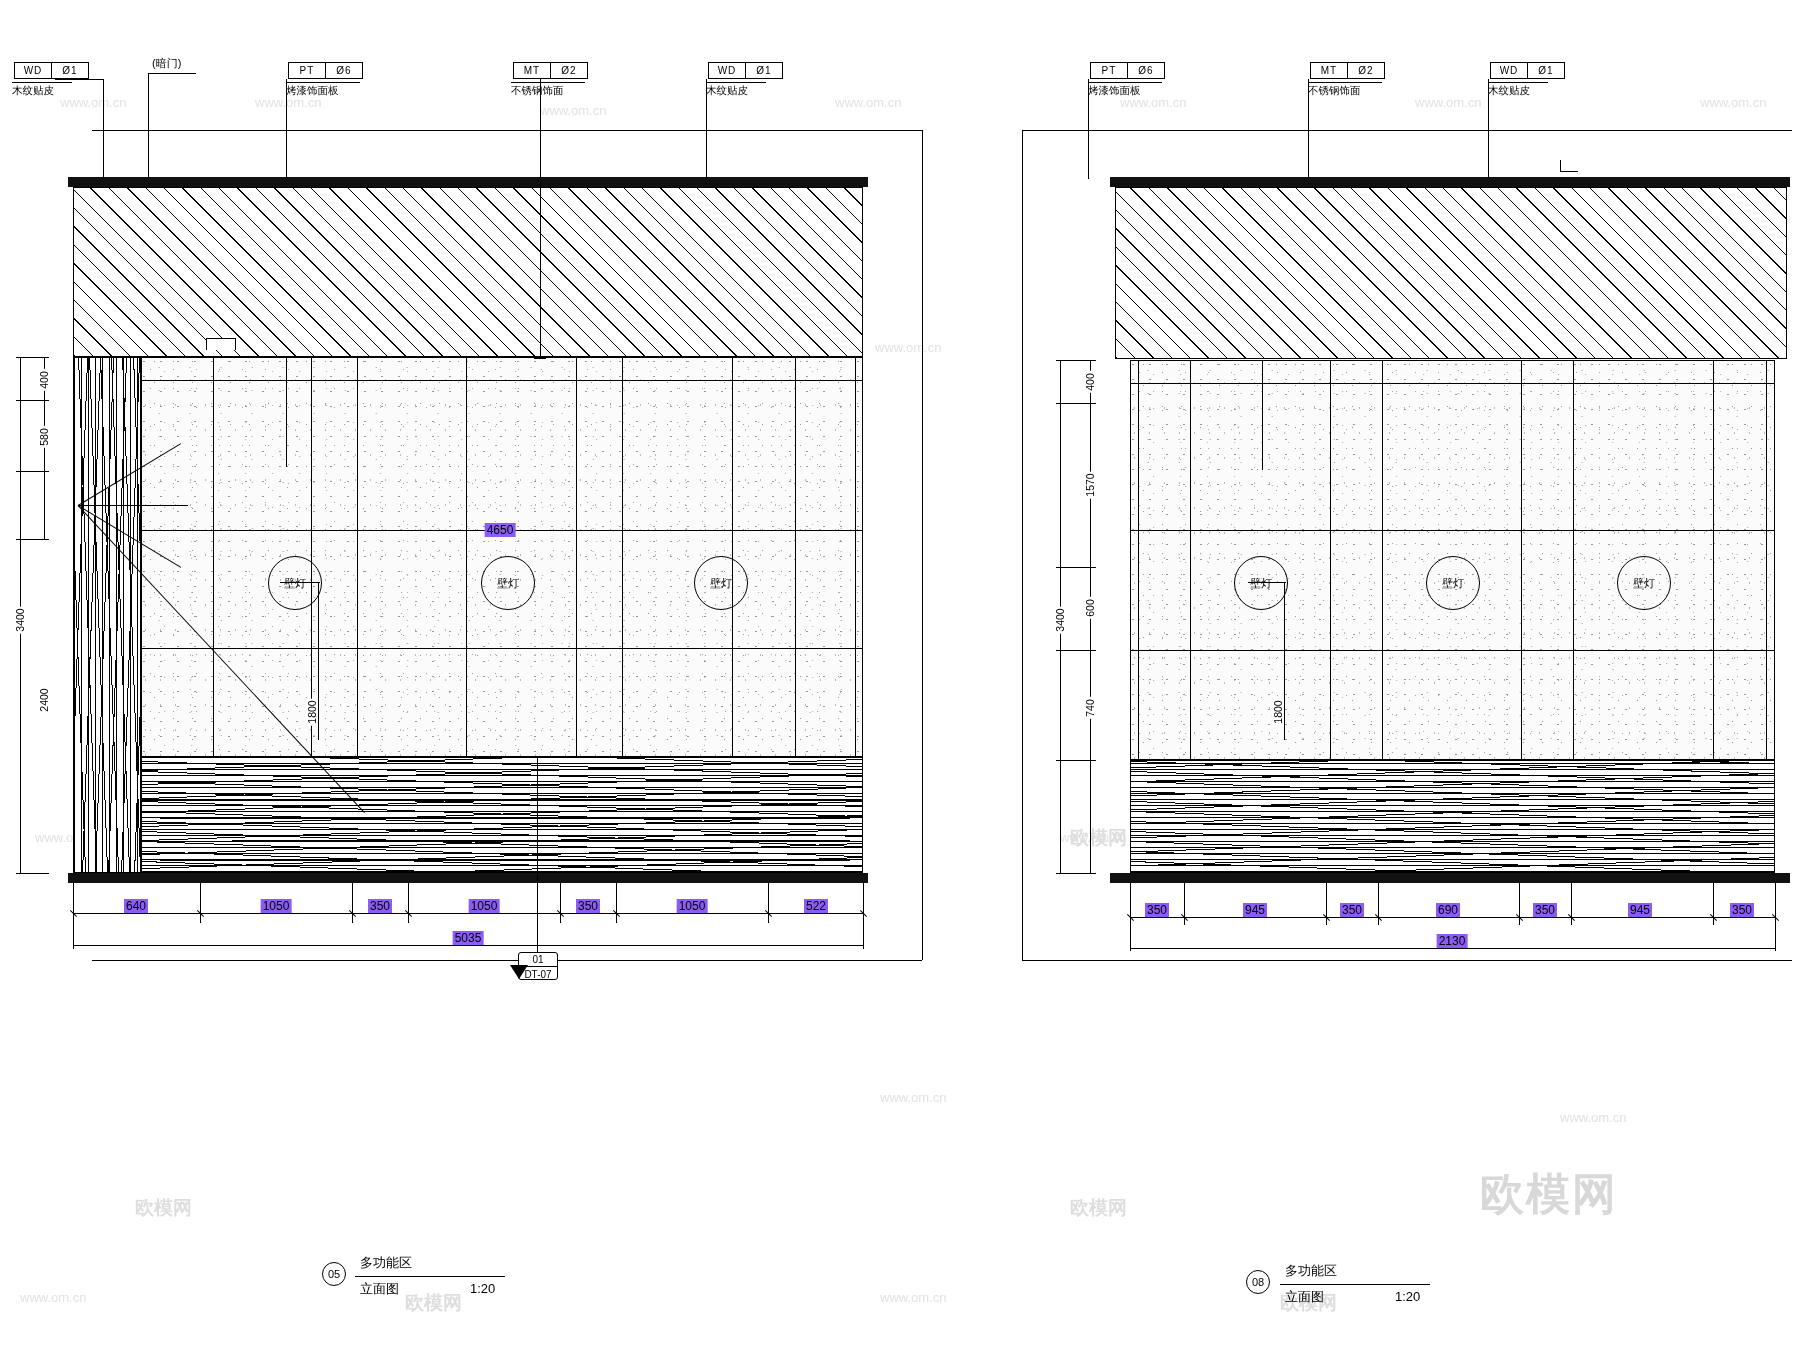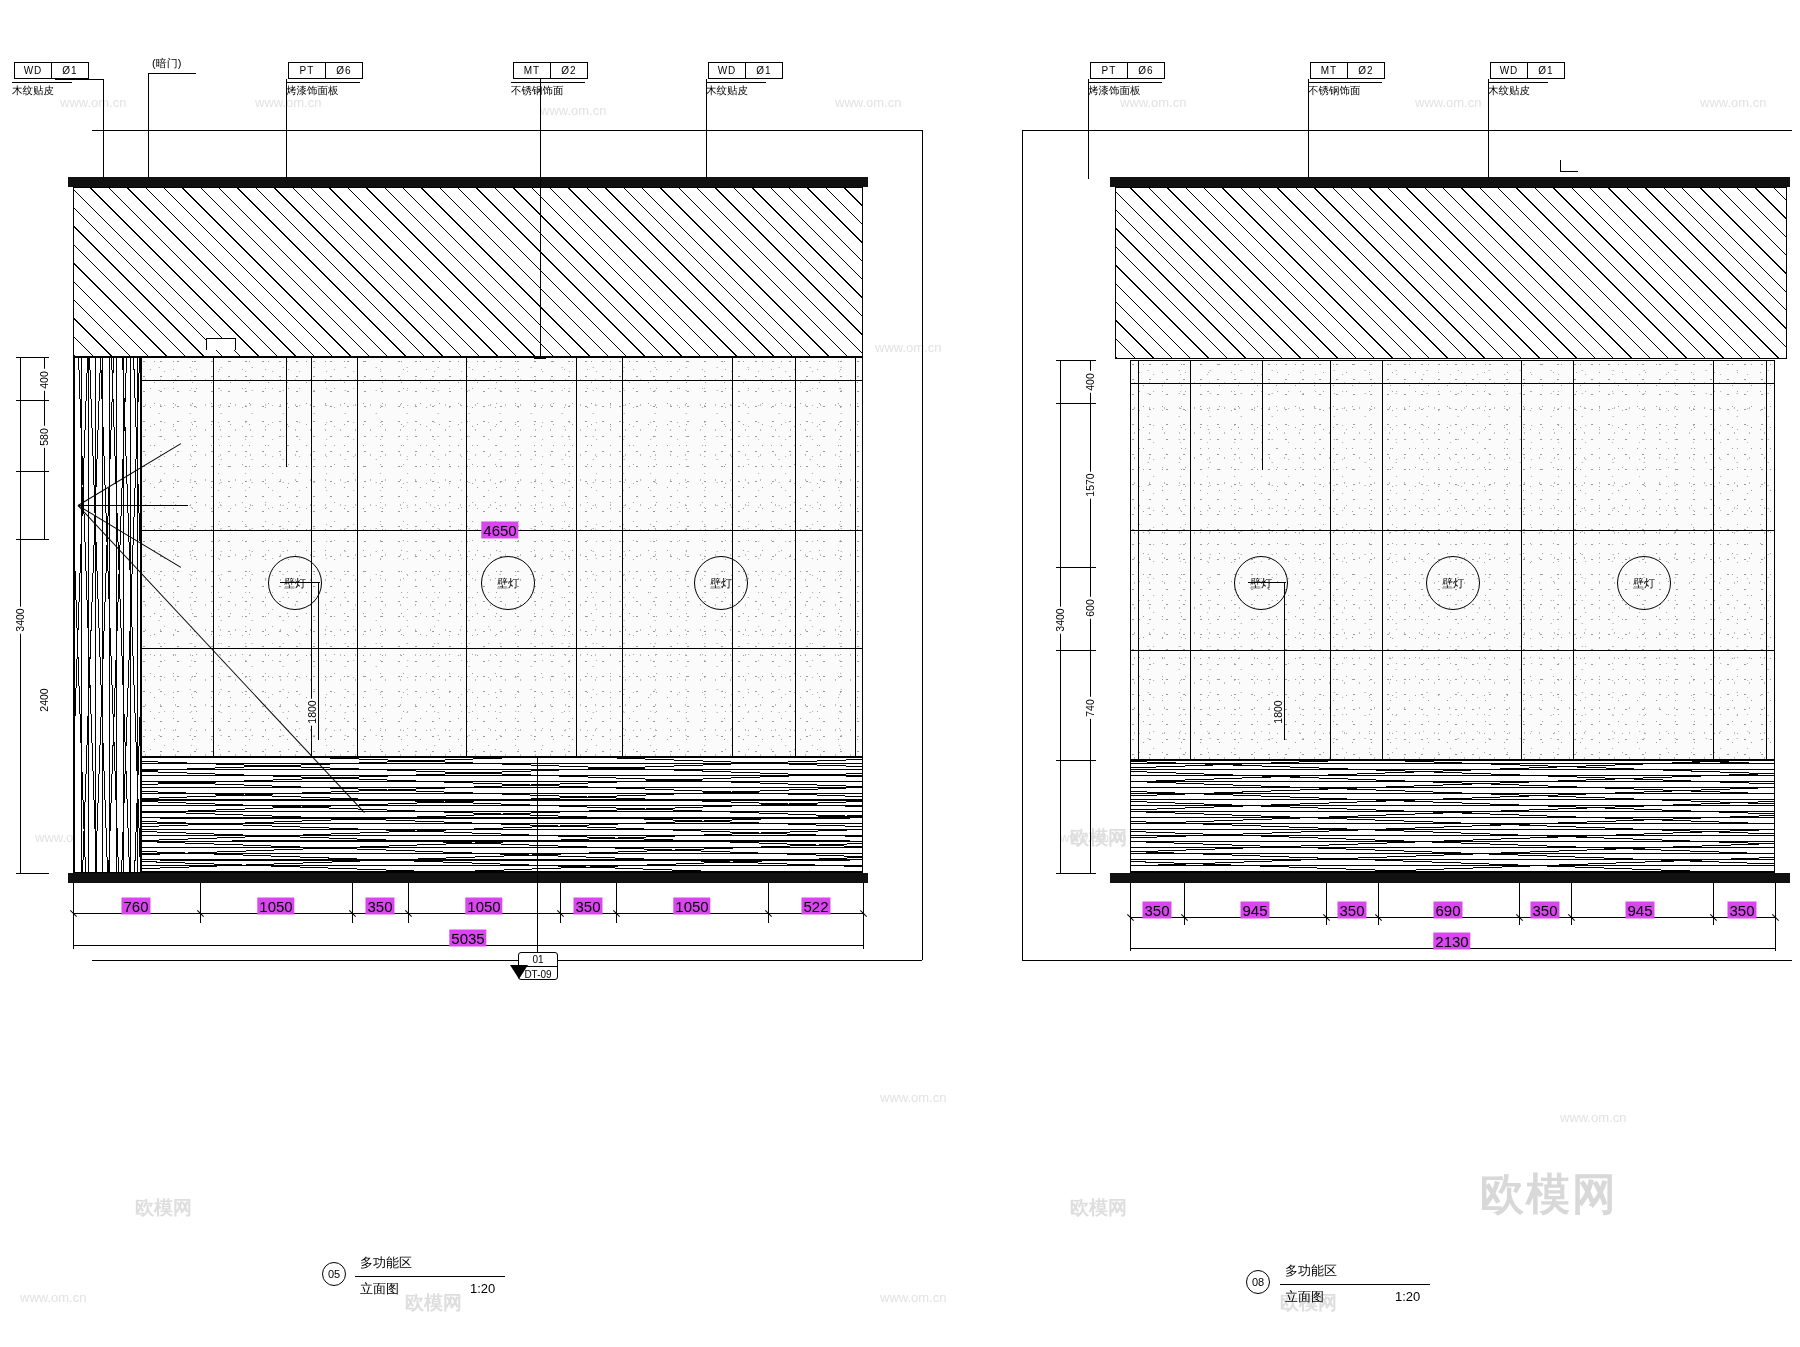--- a/index.html
+++ b/index.html
@@ -55,21 +55,21 @@
   .woodh{
     background-color:#fff;
     background-image:
       repeating-linear-gradient(0deg,#000 0 1px, transparent 1px 6px),
       repeating-linear-gradient(2deg,#000 0 1px, transparent 1px 10px),
       repeating-linear-gradient(-2deg,#000 0 1px, transparent 1px 14px);
   }
 
   
   .tick{position:absolute;width:9px;height:1px;background:#000;transform:rotate(45deg);}
-  .dimtxt{position:absolute;font-size:15px;transform:translate(-50%,-50%);background:#d946ef;padding:0 2px;}
+  .dimtxt{position:absolute;font-size:12px;transform:translate(-50%,-50%);background:#8b5cf6;padding:0 2px;}
   .dimtxtv{position:absolute;font-size:10.5px;transform:translate(-50%,-50%) rotate(-90deg);background:#fff;padding:0 2px;}
 
   .lampcircle{position:absolute;border:1px solid #000;border-radius:50%;display:flex;align-items:center;justify-content:center;font-size:11px;background:transparent;}
 
   
   .titleno{position:absolute;border:1px solid #000;border-radius:50%;width:22px;height:22px;display:flex;align-items:center;justify-content:center;font-size:11px;}
   .titletxt{position:absolute;font-size:13px;line-height:15px;white-space:nowrap;}
 
   
   .wm{position:absolute;color:#e2e2e2;font-size:13px;white-space:nowrap;user-select:none;}
@@ -197,34 +197,34 @@
     <div class="ln vl" style="left:768px;top:883px;height:40px;"></div>
     <div class="ln vl" style="left:863px;top:883px;height:66px;"></div>
     <div class="tick" style="left:69px;top:913px;"></div>
     <div class="tick" style="left:196px;top:913px;"></div>
     <div class="tick" style="left:348px;top:913px;"></div>
     <div class="tick" style="left:404px;top:913px;"></div>
     <div class="tick" style="left:556px;top:913px;"></div>
     <div class="tick" style="left:612px;top:913px;"></div>
     <div class="tick" style="left:764px;top:913px;"></div>
     <div class="tick" style="left:859px;top:913px;"></div>
-    <div class="dimtxt" style="left:136px;top:906px;">760</div>
+    <div class="dimtxt" style="left:136px;top:906px;">640</div>
     <div class="dimtxt" style="left:276px;top:906px;">1050</div>
     <div class="dimtxt" style="left:380px;top:906px;">350</div>
     <div class="dimtxt" style="left:484px;top:906px;">1050</div>
     <div class="dimtxt" style="left:588px;top:906px;">350</div>
     <div class="dimtxt" style="left:692px;top:906px;">1050</div>
     <div class="dimtxt" style="left:816px;top:906px;">522</div>
     <div class="dimtxt" style="left:468px;top:938px;">5035</div>
 
     <div class="ln vl" style="left:537px;top:757px;height:200px;"></div>
     <div class="box" style="left:518px;top:952px;width:40px;height:28px;border-radius:3px;background:#fff;"></div>
     <div class="ln hl" style="left:518px;top:966px;width:40px;"></div>
     <div class="txt c" style="left:538px;top:959px;font-size:10px;">01</div>
-    <div class="txt c" style="left:538px;top:974px;font-size:10px;">DT-09</div>
+    <div class="txt c" style="left:538px;top:974px;font-size:10px;">DT-07</div>
     <div class="secmark" style="left:510px;top:965px;"></div>
 
     <div class="tag" style="left:14px;top:62px;">
       <div class="cell first">WD</div>
       <div class="cell second">Ø1</div>
     </div>
     <div class="tagcap" style="left:12px;top:82px;width:60px;">木纹贴皮</div>
     <div class="ln vl" style="left:103px;top:79px;height:100px;"></div>
     <div class="ln hl" style="left:55px;top:79px;width:49px;"></div>
 

